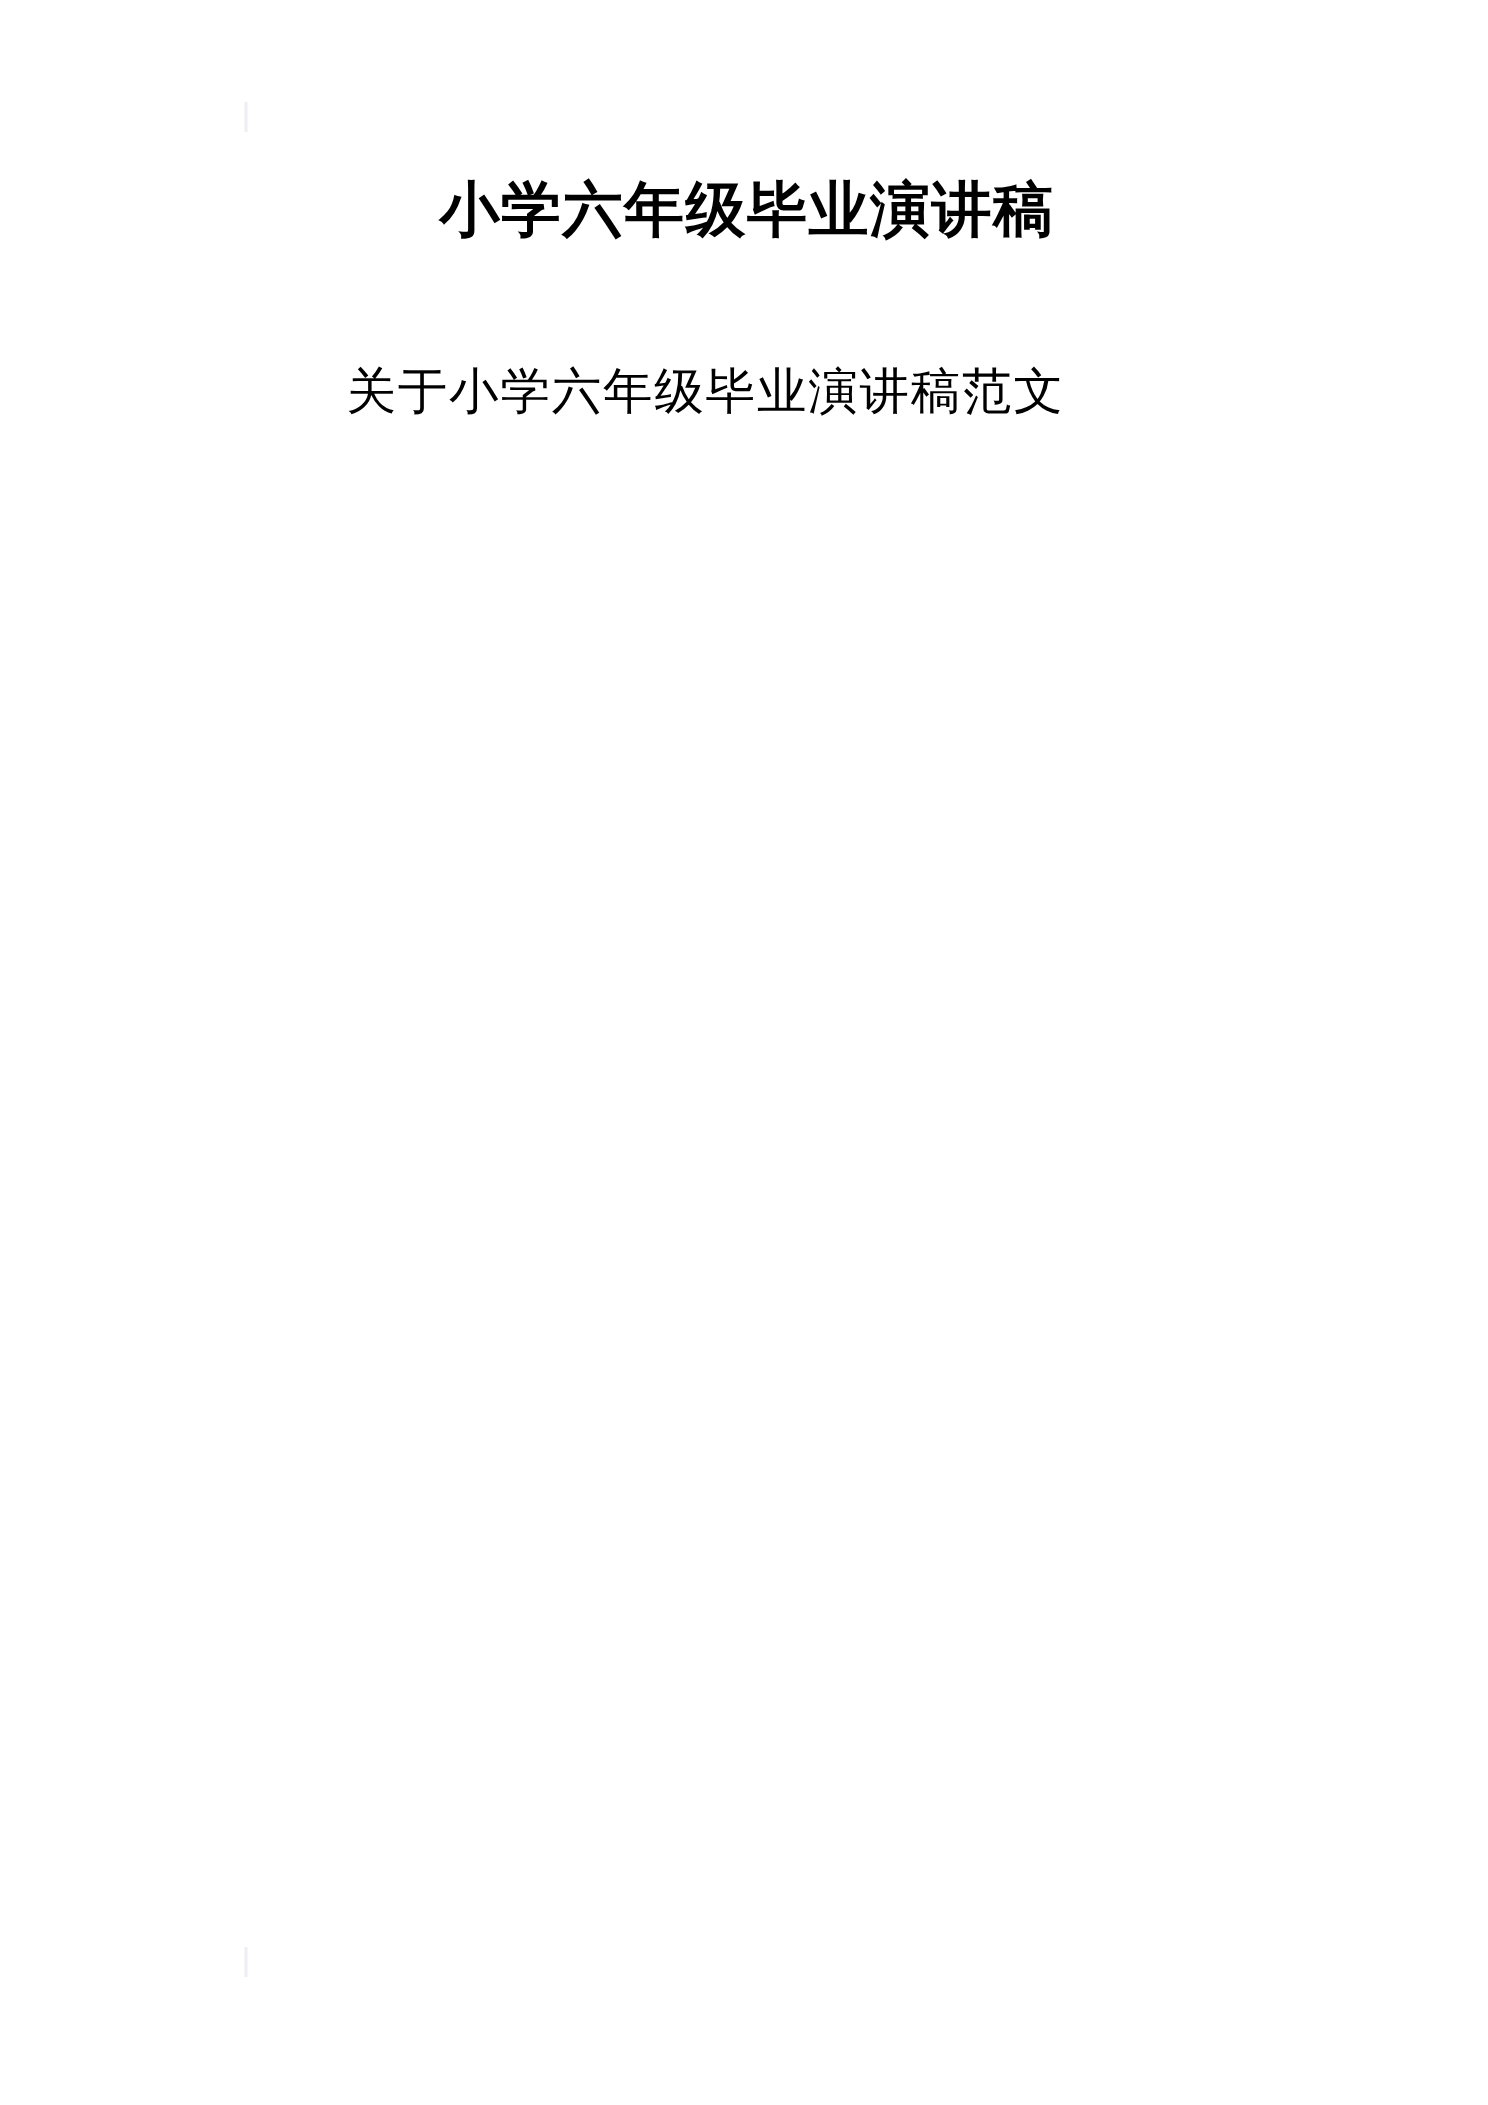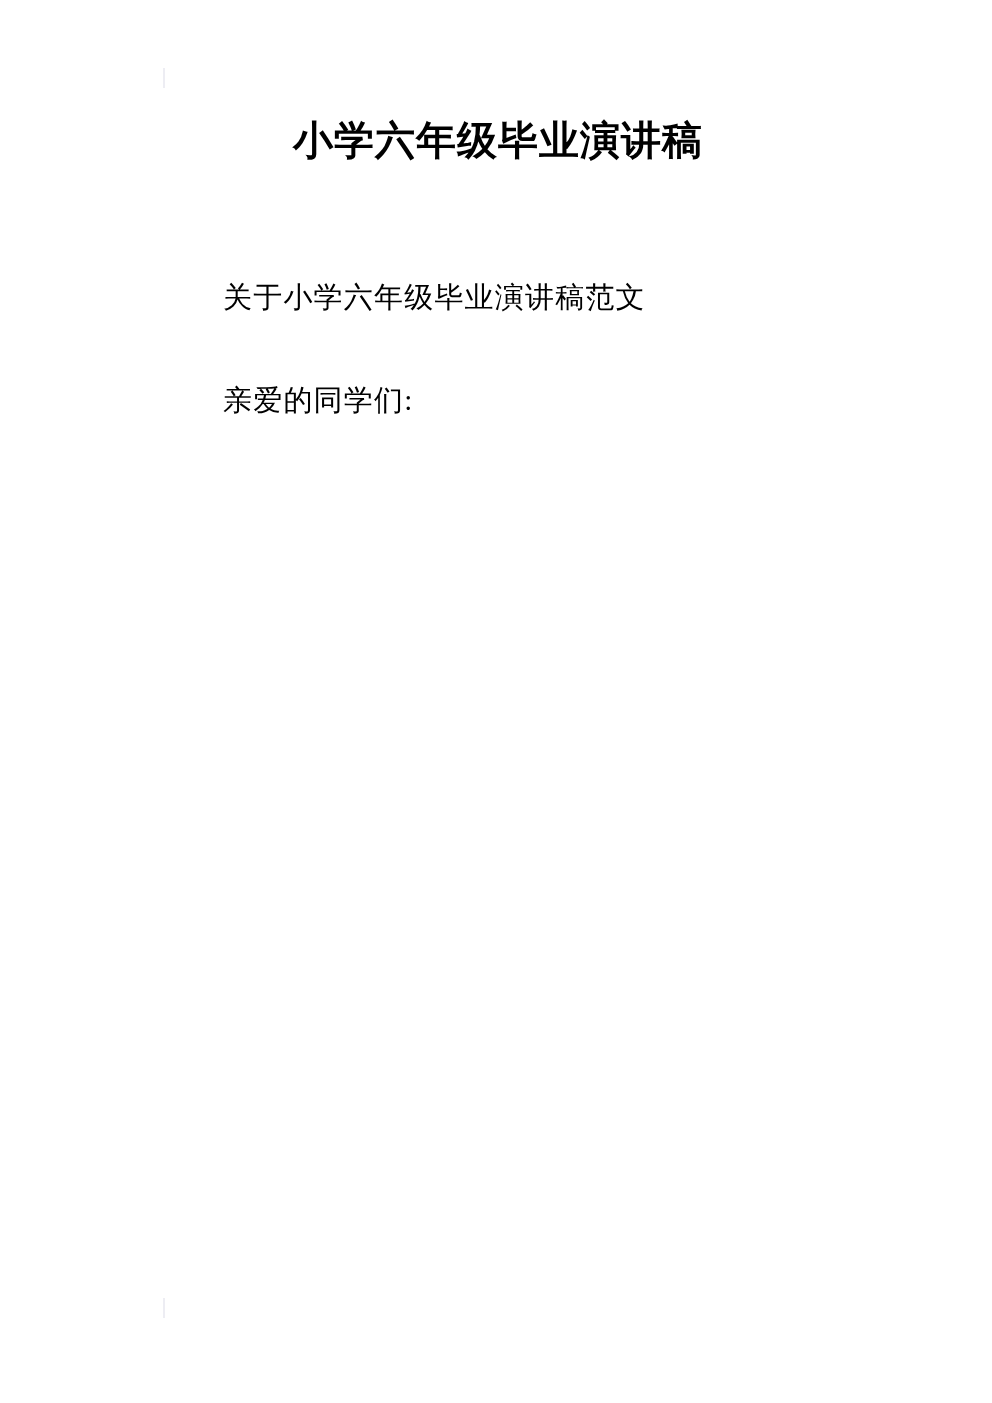--- a/index.html
+++ b/index.html
@@ -22,25 +22,25 @@
     top: 112px;
     width: 666px;
   }
   .doc-title {
     font-family: "Liberation Sans", "DejaVu Sans", sans-serif;
     font-weight: bold;
     font-size: 40px;
     line-height: 56px;
     letter-spacing: 1px;
     text-align: center;
-    margin: 0 0 102px 0;
+    margin: 0 0 67px 0;
     white-space: nowrap;
   }
   .para {
-    font-size: 29px;
+    font-size: 33px;
     line-height: 55px;
     letter-spacing: 1.2px;
     text-align: justify;
     text-indent: 2em;
     margin: 0 0 48px 0;
   }
   .margin-mark {
     position: absolute;
     left: 163px;
     width: 2px;
@@ -56,18 +56,17 @@
 <div class="page">
 
   <span class="margin-mark top"></span>
   <span class="margin-mark bottom"></span>
 
   <div class="content">
     <h1 class="doc-title">小学六年级毕业演讲稿</h1>
 
     <p class="para">关于小学六年级毕业演讲稿范文</p>
 
-    <p class="para">亲爱的同学们:</p>
 
 
   </div>
 
 </div>
 
 </body></html>

